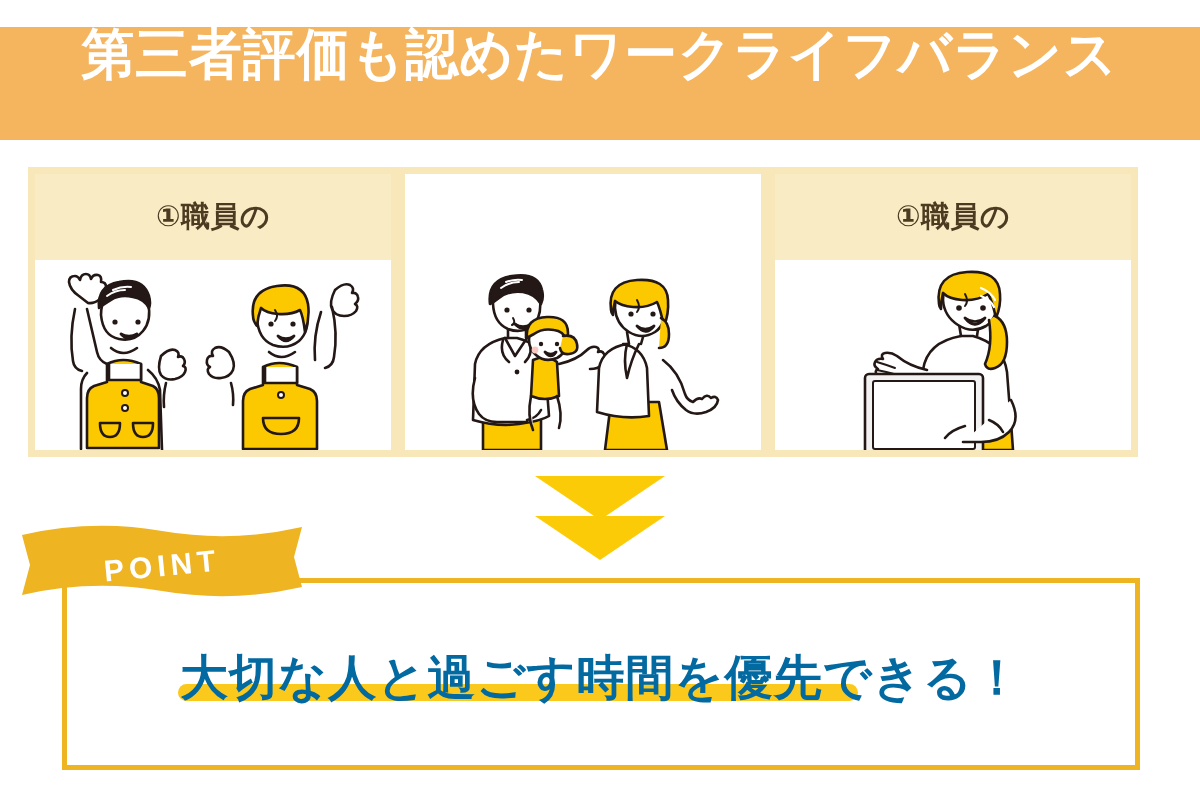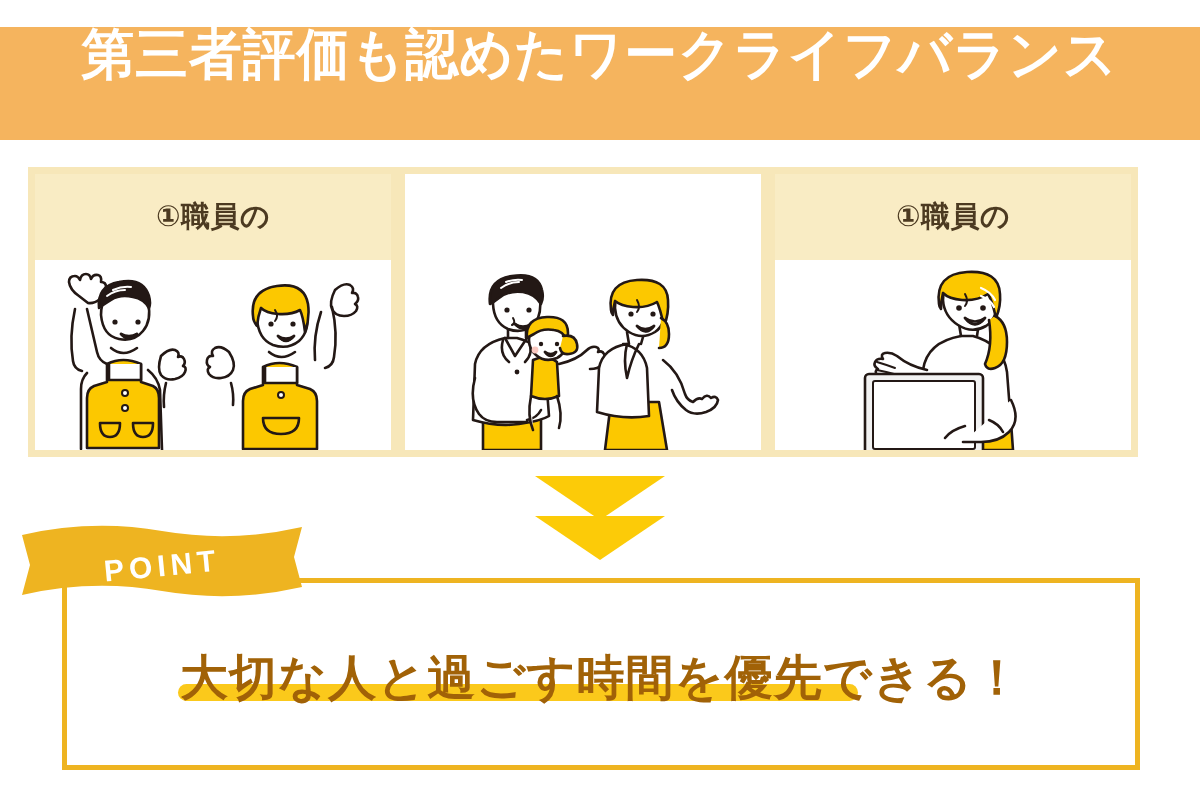--- a/index.html
+++ b/index.html
@@ -159,21 +159,21 @@
     bottom: 6px;
     width: 680px;
     height: 17px;
     background: #fbc91b;
     border-radius: 9px;
     z-index: 0;
   }
   .message-text {
     position: relative;
     z-index: 1;
-    color: #a16207;
+    color: #0369a1;
     font-size: 48px;
     font-weight: bold;
     letter-spacing: 1px;
     line-height: 1.2;
     white-space: nowrap;
     display: block;
     margin-top: 8px;
   }
 </style>
 </head>

